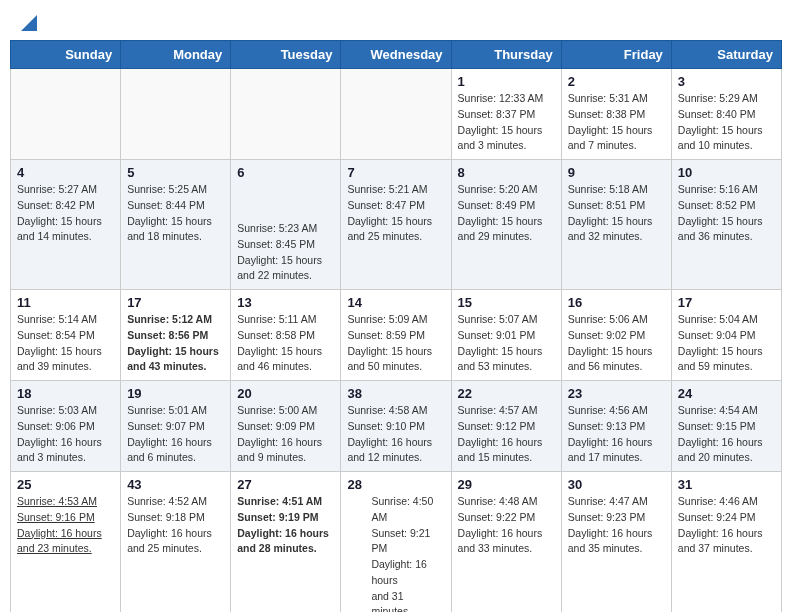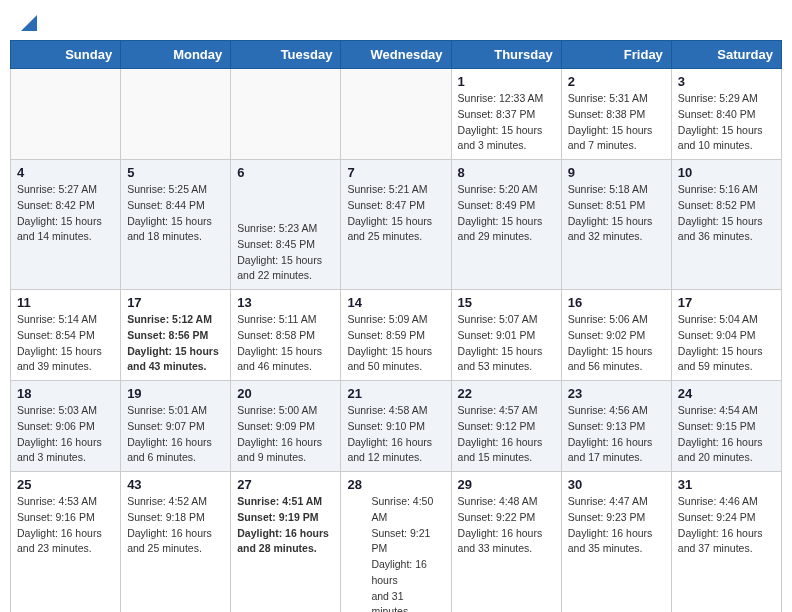--- a/index.html
+++ b/index.html
@@ -253,21 +253,21 @@
 and 6 minutes.</div>
         </td>
         <td>
           <span class="day-number">20</span>
           <div class="day-info" style="white-space: pre-line;">Sunrise: 5:00 AM
 Sunset: 9:09 PM
 Daylight: 16 hours
 and 9 minutes.</div>
         </td>
         <td>
-          <span class="day-number">21</span>
+          <span class="day-number">38</span>
           <div class="day-info" style="white-space: pre-line;">Sunrise: 4:58 AM
 Sunset: 9:10 PM
 Daylight: 16 hours
 and 12 minutes.</div>
         </td>
         <td>
           <span class="day-number">22</span>
           <div class="day-info" style="white-space: pre-line;">Sunrise: 4:57 AM
 Sunset: 9:12 PM
 Daylight: 16 hours
@@ -284,21 +284,21 @@
           <span class="day-number">24</span>
           <div class="day-info" style="white-space: pre-line;">Sunrise: 4:54 AM
 Sunset: 9:15 PM
 Daylight: 16 hours
 and 20 minutes.</div>
         </td>
       </tr>
       <tr>
         <td>
           <span class="day-number">25</span>
-          <div class="day-info" style="white-space: pre-line;">Sunrise: 4:53 AM
+          <div class="day-info" style="white-space: pre-line; text-decoration: underline;">Sunrise: 4:53 AM
 Sunset: 9:16 PM
 Daylight: 16 hours
 and 23 minutes.</div>
         </td>
         <td>
           <span class="day-number">43</span>
           <div class="day-info" style="white-space: pre-line;">Sunrise: 4:52 AM
 Sunset: 9:18 PM
 Daylight: 16 hours
 and 25 minutes.</div>

